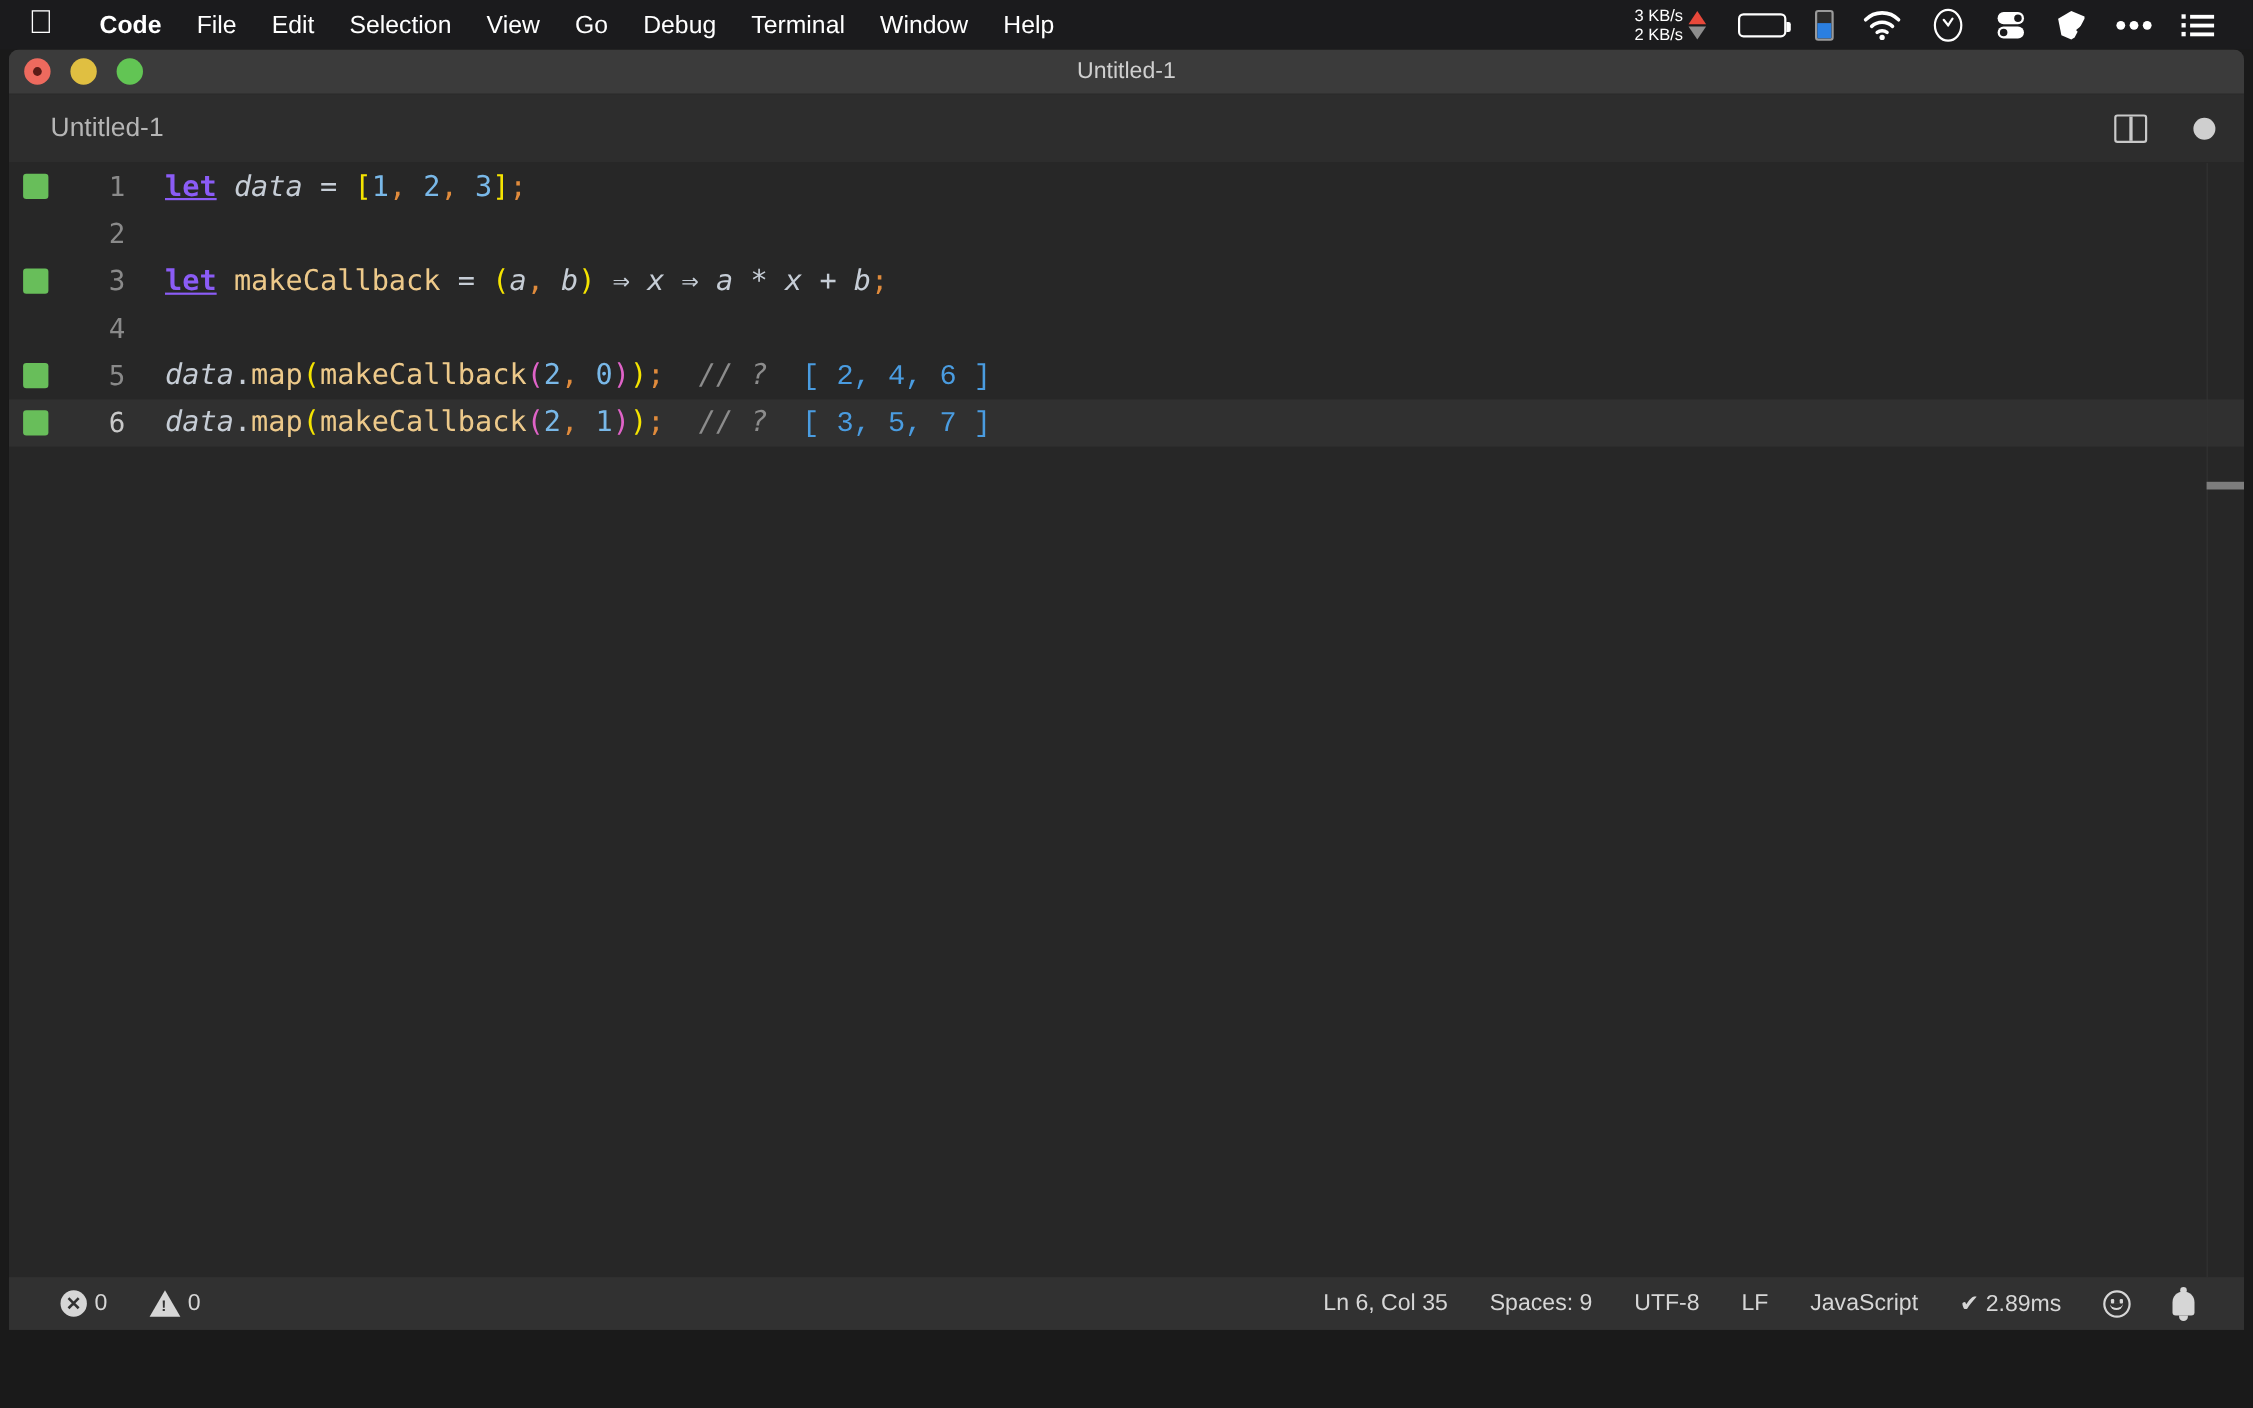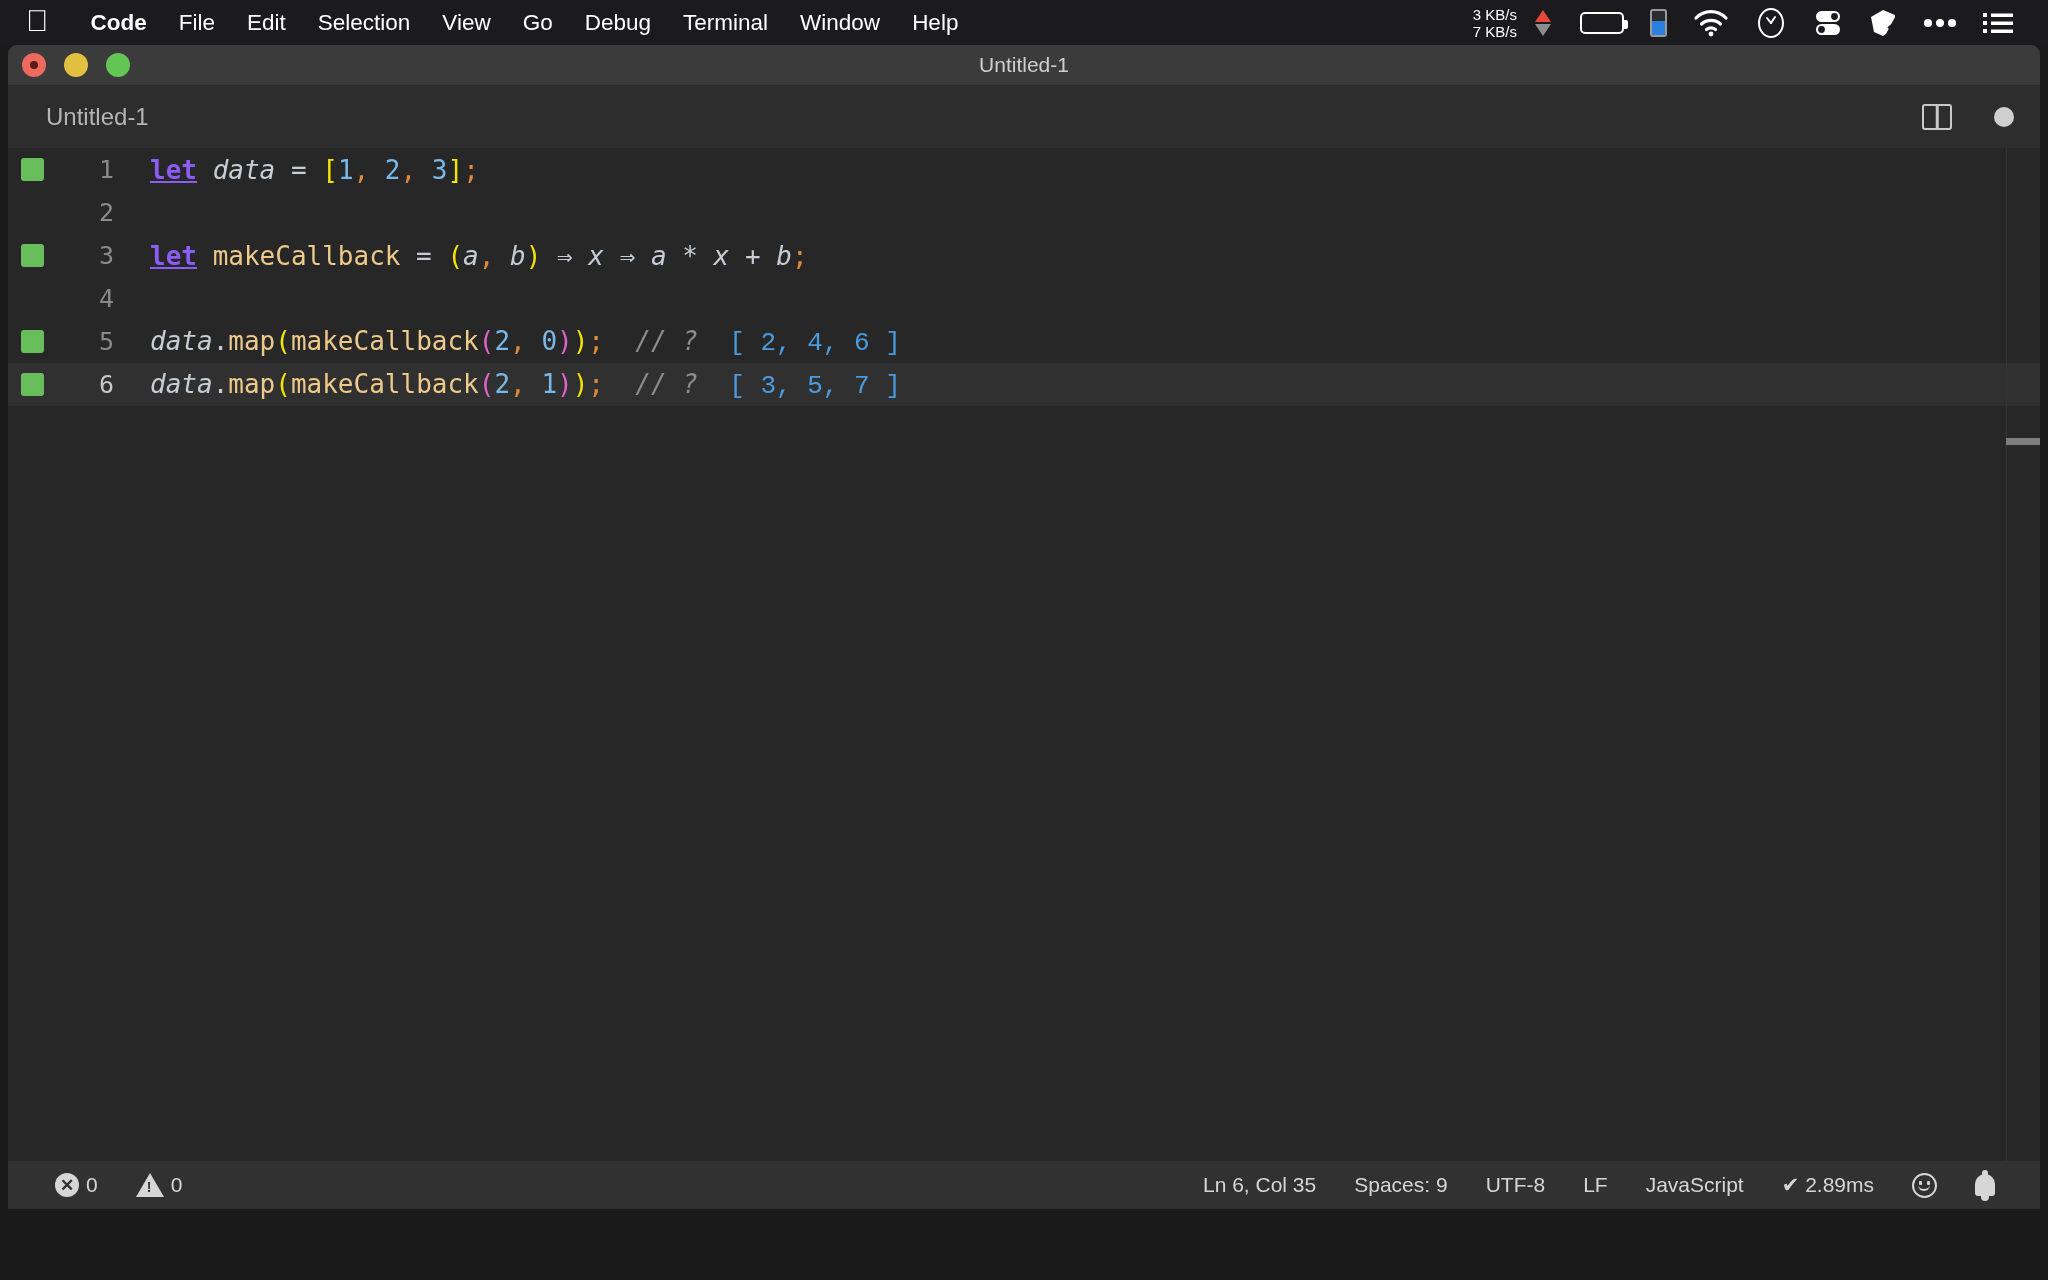--- a/index.html
+++ b/index.html
@@ -31,21 +31,20 @@
   }
   .menu-item.bold { font-weight: bold; }
   #menubar-right {
     margin-left: auto;
     display: flex; align-items: center;
     padding-right: 22px;
   }
   .netspeed {
     display: flex; align-items: center;
     margin-right: 16px;
-    gap: 13px;
   }
   .netspeed .nums {
     font-size: 15px; line-height: 17px;
     text-align: right; color: #ffffff;
   }
   .netspeed .arrows {
     display: flex; flex-direction: column;
     align-items: center; margin-left: 5px;
   }
   .tri-up {
@@ -279,21 +278,21 @@
   <span class="menu-item">Go</span>
   <span class="menu-item">Debug</span>
   <span class="menu-item">Terminal</span>
   <span class="menu-item">Window</span>
   <span class="menu-item">Help</span>
 
   <div id="menubar-right">
     <div class="netspeed">
       <div class="nums">
         <div>3 KB/s</div>
-        <div>7 KB/s</div>
+        <div>2 KB/s</div>
       </div>
       <div class="arrows">
         <div class="tri-up"></div>
         <div class="tri-down"></div>
       </div>
     </div>
 
     <div class="mb-icon">
       <div class="battery-outline"></div>
     </div>

